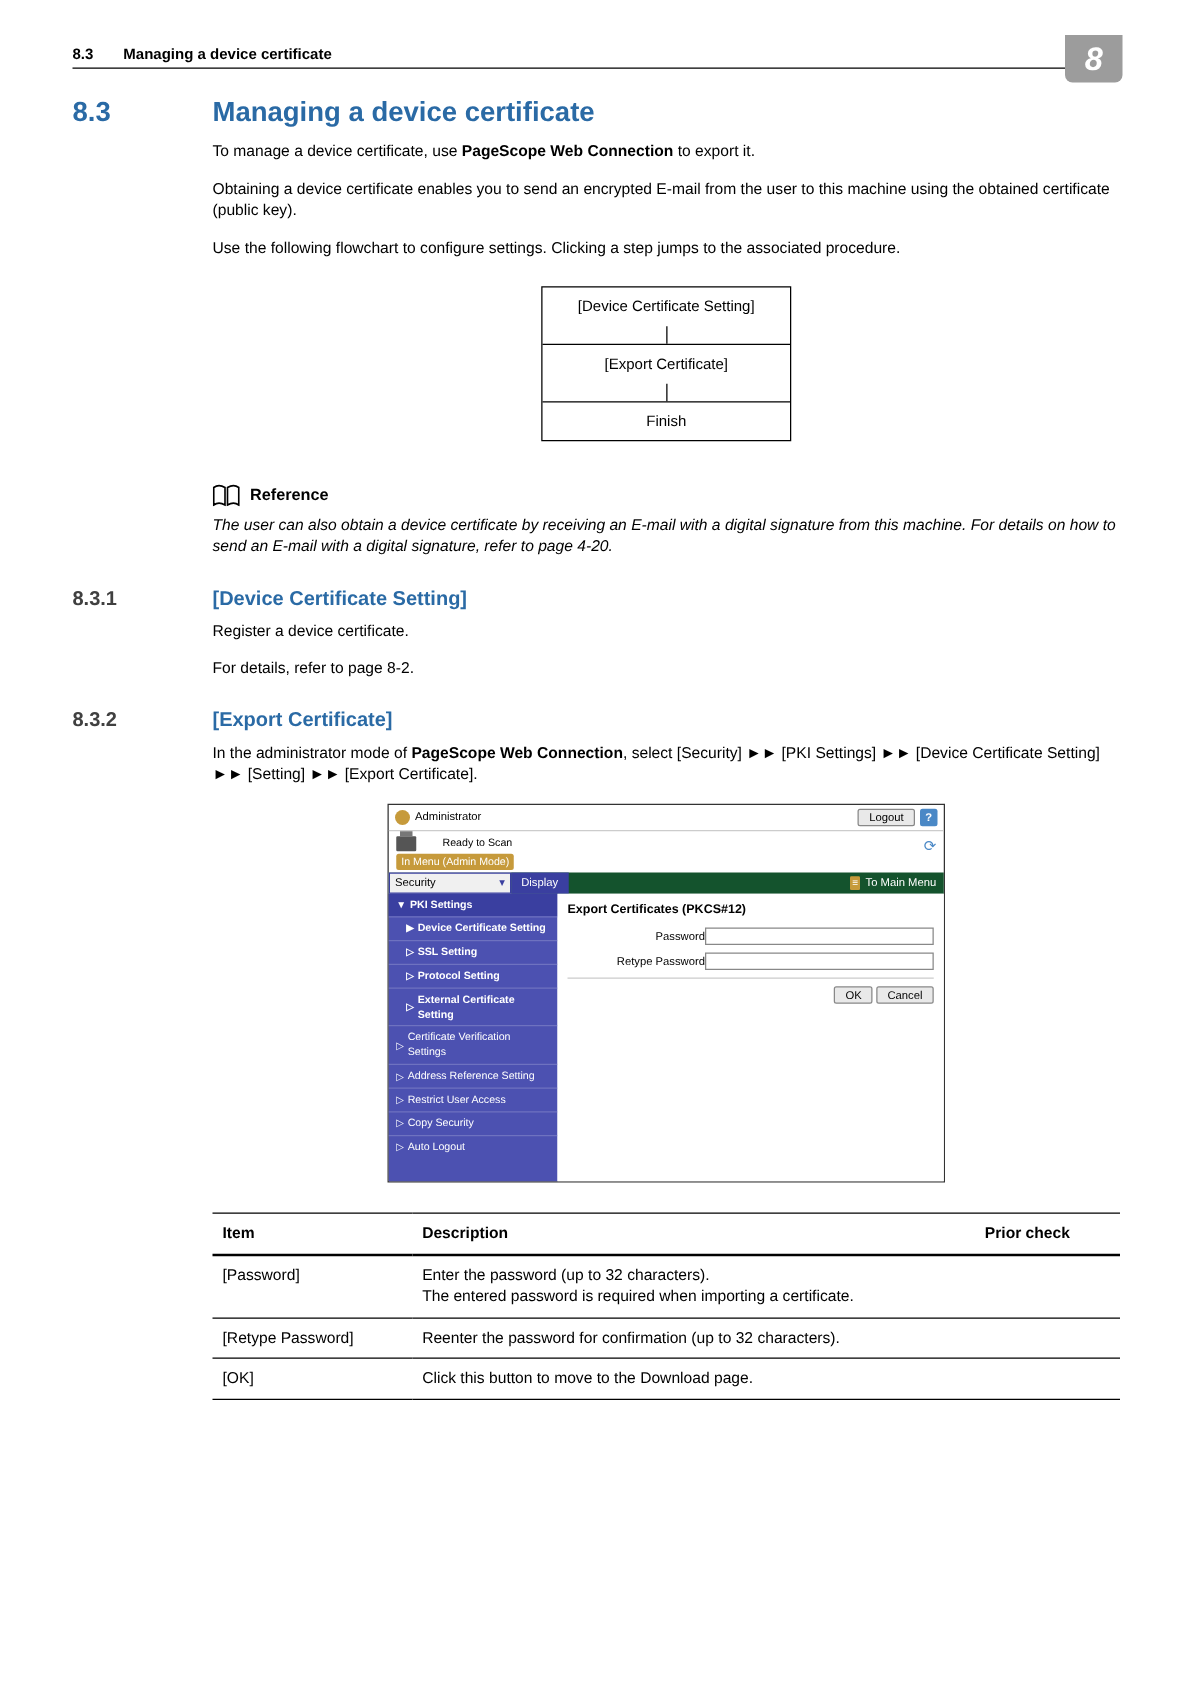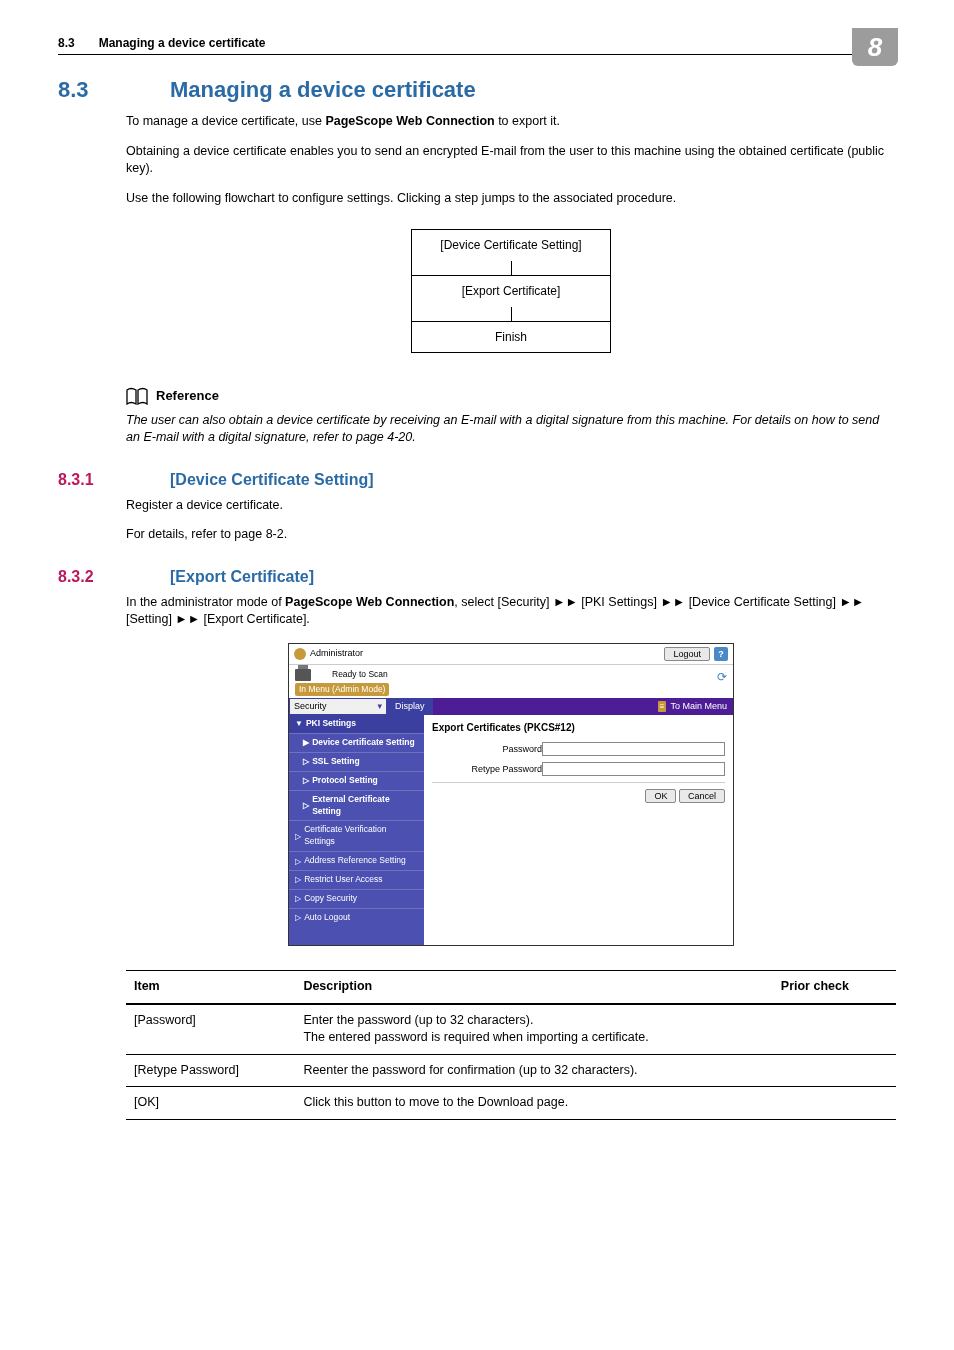--- a/index.html
+++ b/index.html
@@ -33,34 +33,34 @@
     font-weight: bold;
     font-size: 26px;
     display: flex;
     align-items: center;
     justify-content: center;
     border-radius: 0 0 6px 6px;
   }
   .h1row { display: flex; margin-bottom: 10px; }
   .h1num { width: 112px; font-size: 22px; font-weight: bold; color: #2a6aa5; }
   .h1title { font-size: 22px; font-weight: bold; color: #2a6aa5; }
-  .bodyblock { margin-left: 68px; font-size: 12.5px; line-height: 1.4; }
+  .bodyblock { margin-left: 112px; font-size: 12.5px; line-height: 1.4; }
   .bodyblock p { margin: 6px 0 12px 0; }
   .bold { font-weight: bold; }
   .flowchart { border: 1px solid #000; margin: 10px auto 20px auto; width: 200px; }
   .flowchart .cell { text-align: center; font-size: 12px; padding: 7px 4px; }
   .flowchart .hr { border-top: 1px solid #000; }
   .flowchart .split { display: flex; }
   .flowchart .split > div { flex: 1; }
   .flowchart .split .left { border-right: 1px solid #000; }
   .refhead { display: flex; align-items: center; font-weight: bold; font-size: 13px; margin: 14px 0 4px 0; }
   .refhead svg { margin-right: 8px; }
   .italic { font-style: italic; }
   .h2row { display: flex; margin: 24px 0 8px 0; }
-  .h2num { width: 112px; font-size: 16px; font-weight: bold; color: #be185d; }
+  .h2num { width: 112px; font-size: 16px; font-weight: bold; color: #404040; }
   .h2title { font-size: 16px; font-weight: bold; color: #2a6aa5; }
   .arrows { font-family: inherit; }
   .screenshot-wrap { display:flex; justify-content:center; margin: 14px 0 24px 0; }
   .screenshot {
     width: 446px;
     border: 1px solid #333;
     font-size: 9px;
     background: #fff;
     font-family: Arial, sans-serif;
     color: #000;
@@ -70,21 +70,21 @@
   .ss-top .spacer { flex:1; }
   .ss-btn {
     border:1px solid #888; background:#e9e9e9; font-size:9px;
     padding:1px 8px; border-radius:2px;
   }
   .ss-help { width:14px; height:14px; background:#4a88c6; color:#fff; font-weight:bold; text-align:center; line-height:14px; border-radius:2px; }
   .ss-status { padding:4px 6px 2px 6px; }
   .ss-ready { display:flex; align-items:center; gap:21px; font-size:8.5px; margin-bottom:2px;}
   .ss-mode { background:#c69a3b; color:#fff; font-size:8.5px; padding:1px 4px; display:inline-block; border-radius:2px; }
   .ss-refresh { float:right; color:#4a88c6; font-size:12px; }
-  .ss-navbar { display:flex; background:#4c1d95; color:#fff; font-size:9px; }
+  .ss-navbar { display:flex; background:#14532d; color:#fff; font-size:9px; }
   .ss-navbar .dd {
     background:#f0f0f0; color:#000; border:1px solid #3a3fa0;
     width:98px; padding:1px 4px; display:flex; align-items:center; justify-content:space-between;
   }
   .ss-navbar .disp { padding:2px 8px; background:#3a3fa0; }
   .ss-navbar .flex1{flex:1;}
   .ss-navbar .menu { padding:2px 6px; display:flex; align-items:center; gap:4px; }
   .ss-body { display:flex; min-height:230px; }
   .ss-side { width:135px; background:#4c51b1; color:#fff; }
   .ss-side .itm { padding:3px 6px; border-top:1px solid #6e72c0; font-size:8.5px; display:flex; align-items:center; gap:3px; }

